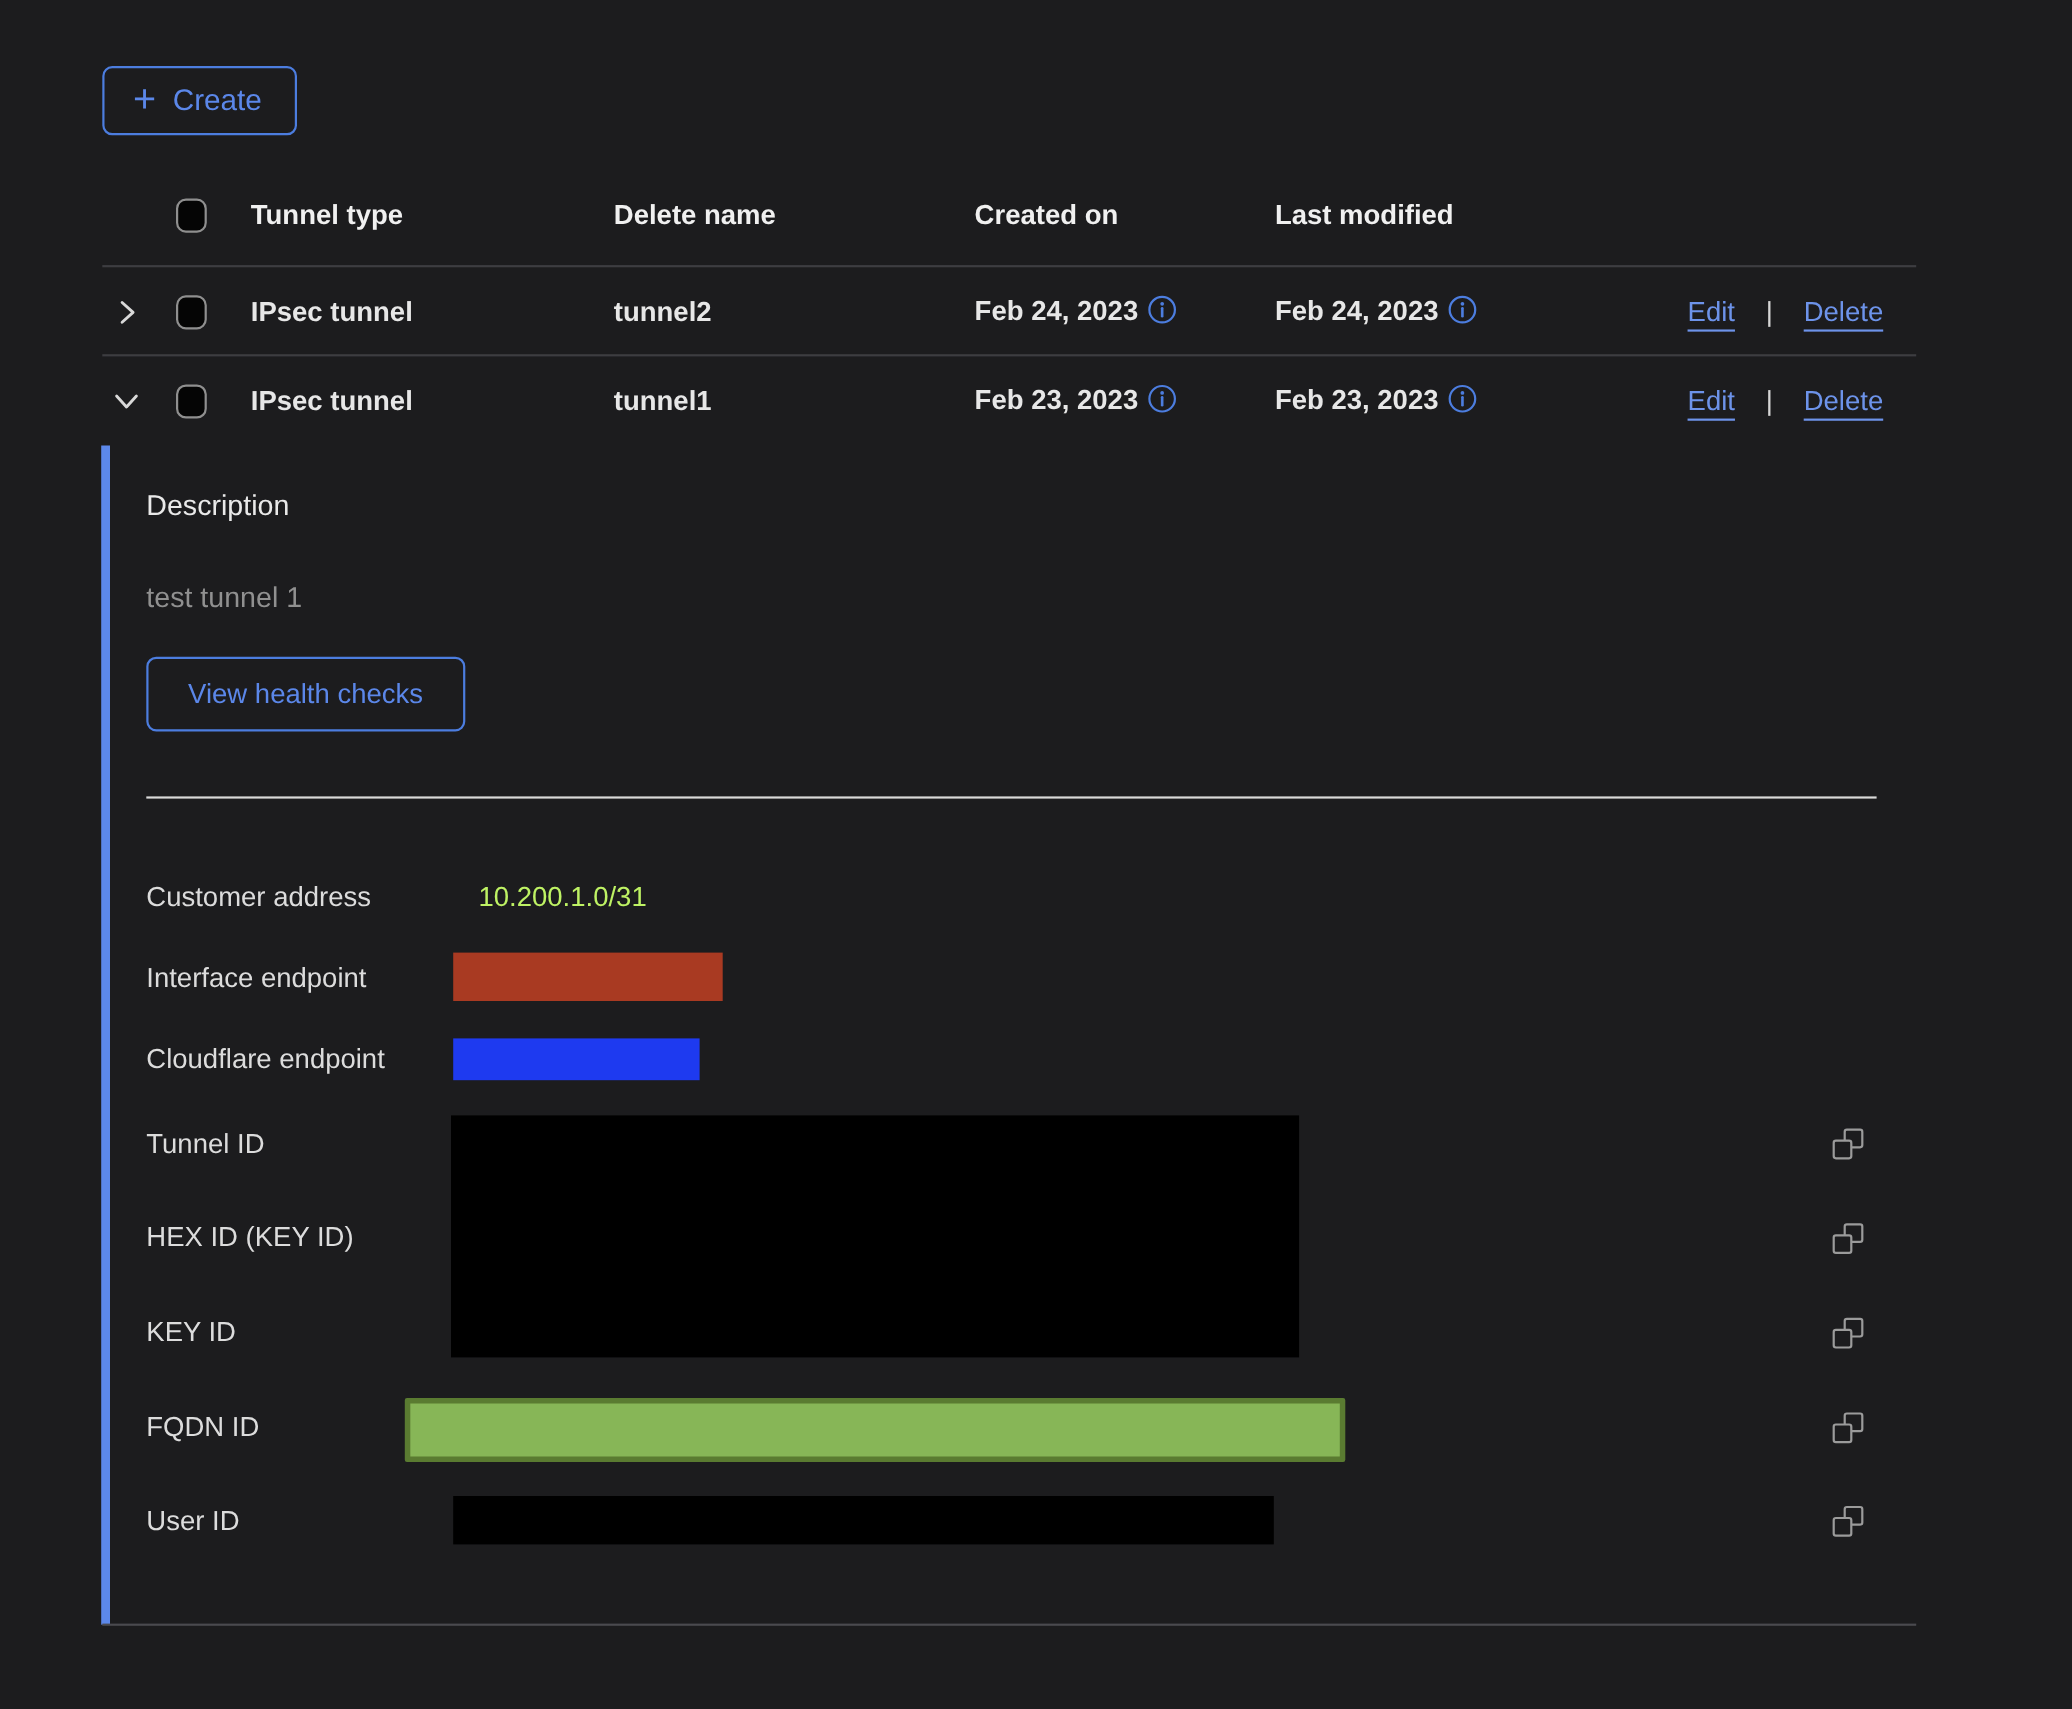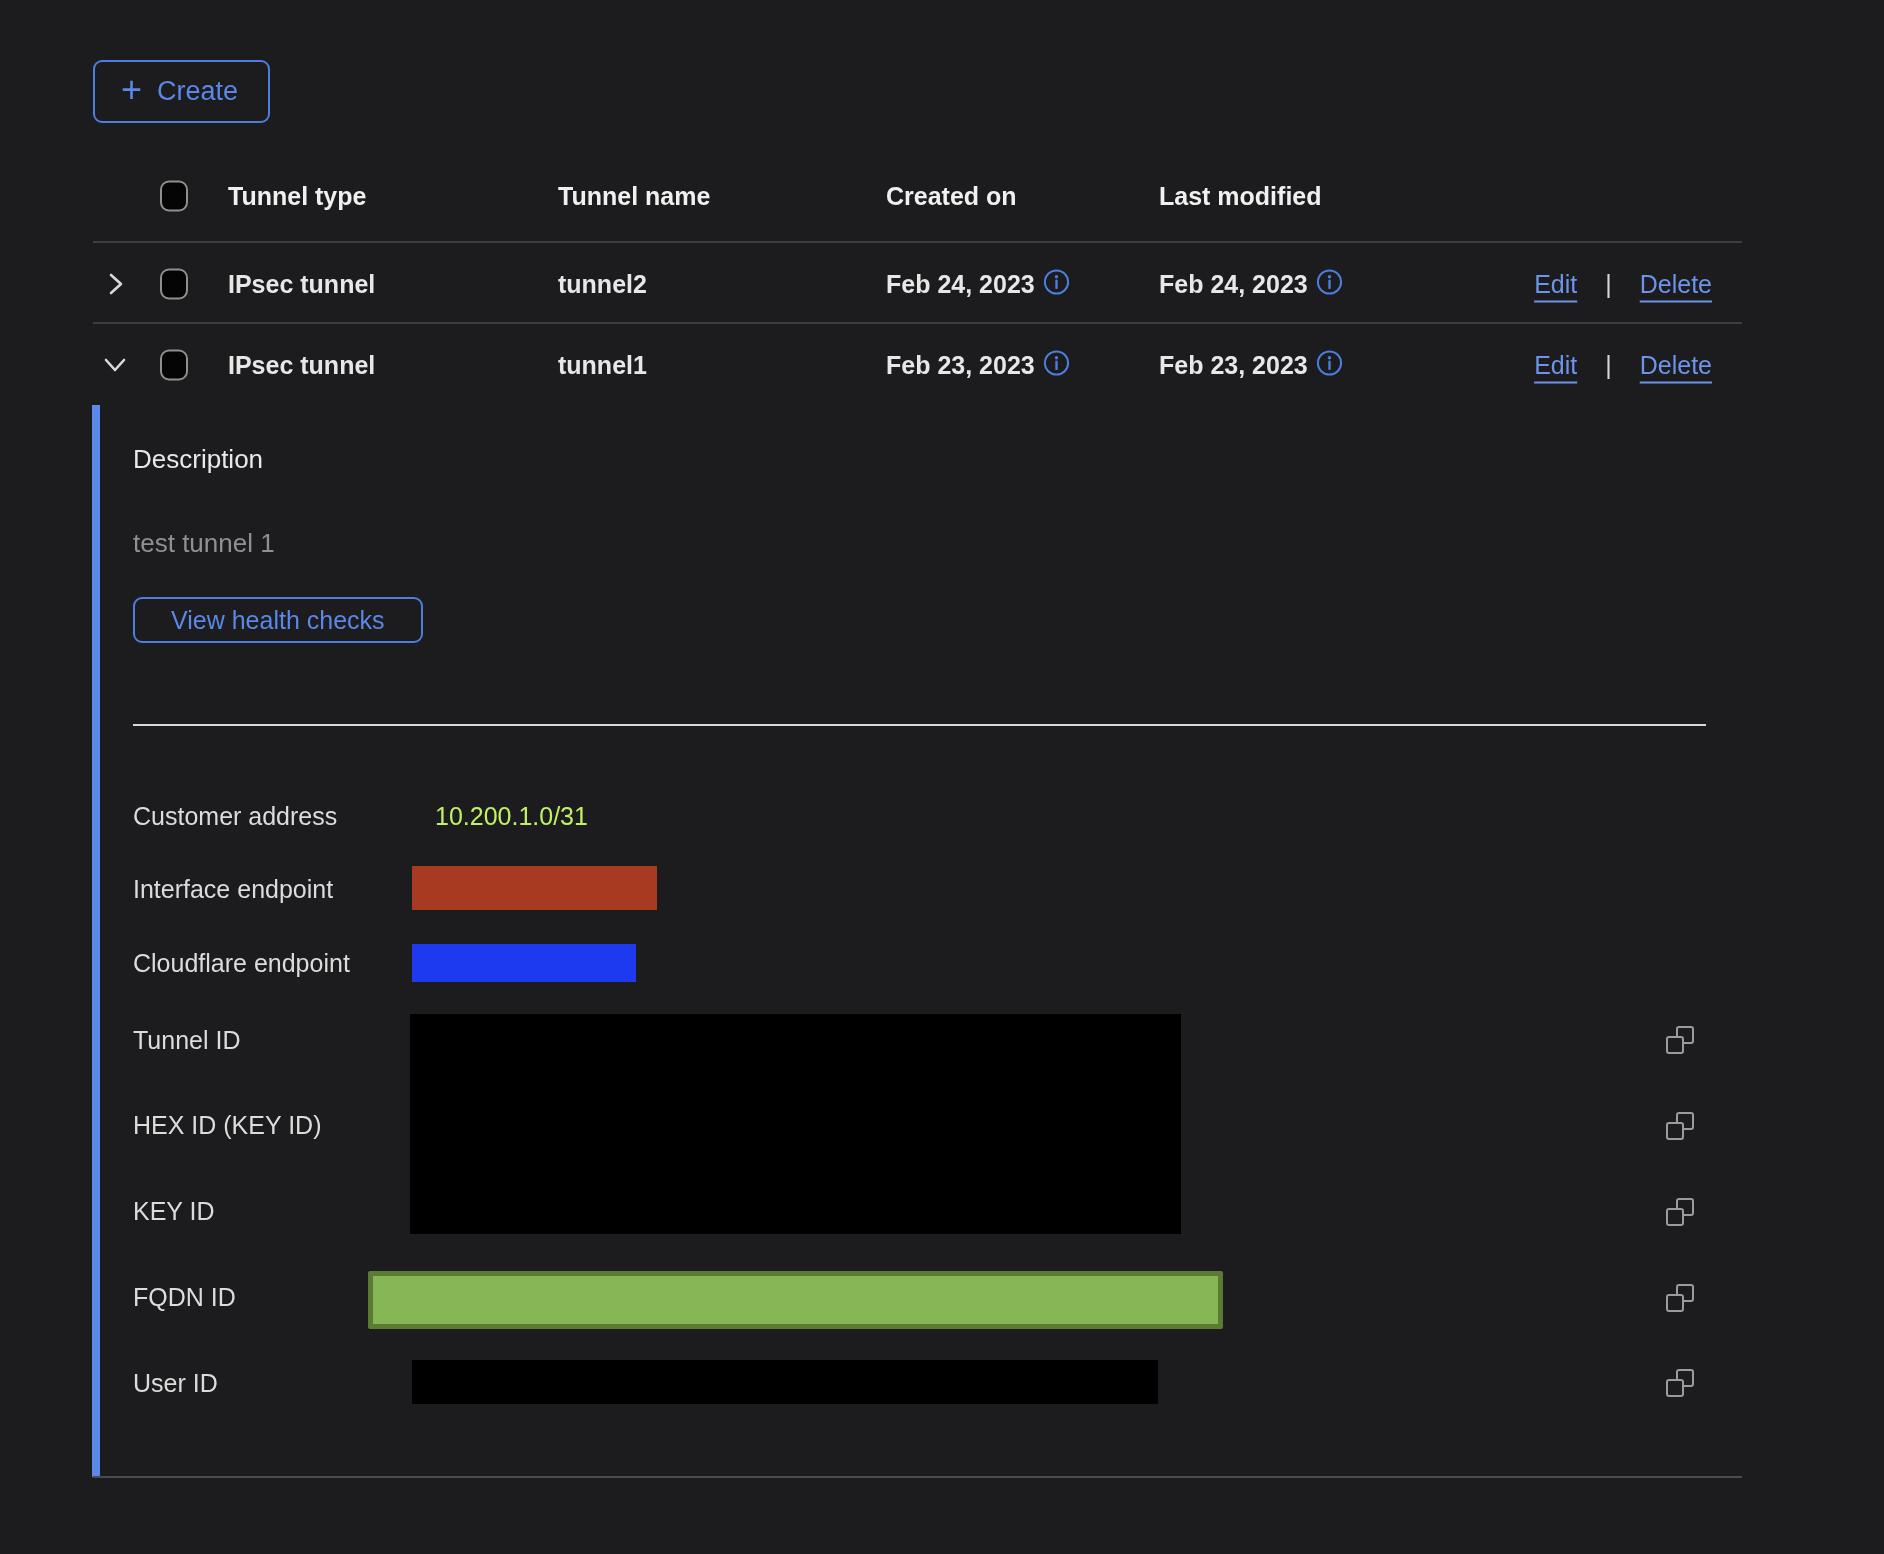--- a/index.html
+++ b/index.html
@@ -62,21 +62,21 @@
     font-size:25px;color:var(--link);text-decoration:underline;
     text-underline-offset:8px;text-decoration-thickness:2px;
     background:none;border:none;cursor:pointer;padding:0;font-family:inherit;
   }
   .pipe{color:#d6d6d6;font-size:25px;}
   
   .blue-bar{position:absolute;left:92px;top:405px;width:8px;height:1072px;background:var(--bar-blue);}
   .desc-label{position:absolute;left:133px;top:444px;font-size:26px;color:#e9e9e9;}
   .desc-value{position:absolute;left:133px;top:528px;font-size:26px;color:var(--text-dim);}
   .health-btn{
-    position:absolute;left:133px;top:597px;height:46px;padding:0 36px;
+    position:absolute;left:133px;top:597px;height:68px;padding:0 36px;
     display:flex;align-items:center;background:transparent;cursor:pointer;
     border:2px solid var(--accent);border-radius:9px;color:var(--accent-text);
     font-size:25px;font-family:inherit;
   }
   .dlabel{position:absolute;left:133px;font-size:25px;color:#dcdcdc;line-height:30px;white-space:nowrap;}
   .dvalue{position:absolute;left:435px;font-size:25px;color:#bef264;line-height:30px;white-space:nowrap;}
   .redact{position:absolute;}
   .redact.red{left:412px;top:866px;width:245px;height:44px;background:var(--red);}
   .redact.blue{left:412px;top:944px;width:224px;height:38px;background:var(--vivid-blue);}
   .redact.black-big{left:410px;top:1014px;width:771px;height:220px;background:#000;}
@@ -104,21 +104,21 @@
 <div class="screen">
 
   <button class="create-btn">
     <span class="plus">+</span>
     <span>Create</span>
   </button>
 
   <div class="thead">
     <button class="cb vc" style="left:160px"></button>
     <span class="hcell vc" style="left:228px">Tunnel type</span>
-    <span class="hcell vc" style="left:558px">Tunnel name</span>
+    <span class="hcell vc" style="left:558px">Delete name</span>
     <span class="hcell vc" style="left:886px">Created on</span>
     <span class="hcell vc" style="left:1159px">Last modified</span>
   </div>
   <div class="hr" style="top:241px"></div>
 
   <div class="row r0">
     <button class="chev">
       <svg width="30" height="30" viewBox="0 0 30 30">
         <polyline points="11,6 21,15 11,24" fill="none" stroke="#d9d9d9" stroke-width="2.6" stroke-linecap="round" stroke-linejoin="round"></polyline>
       </svg>

